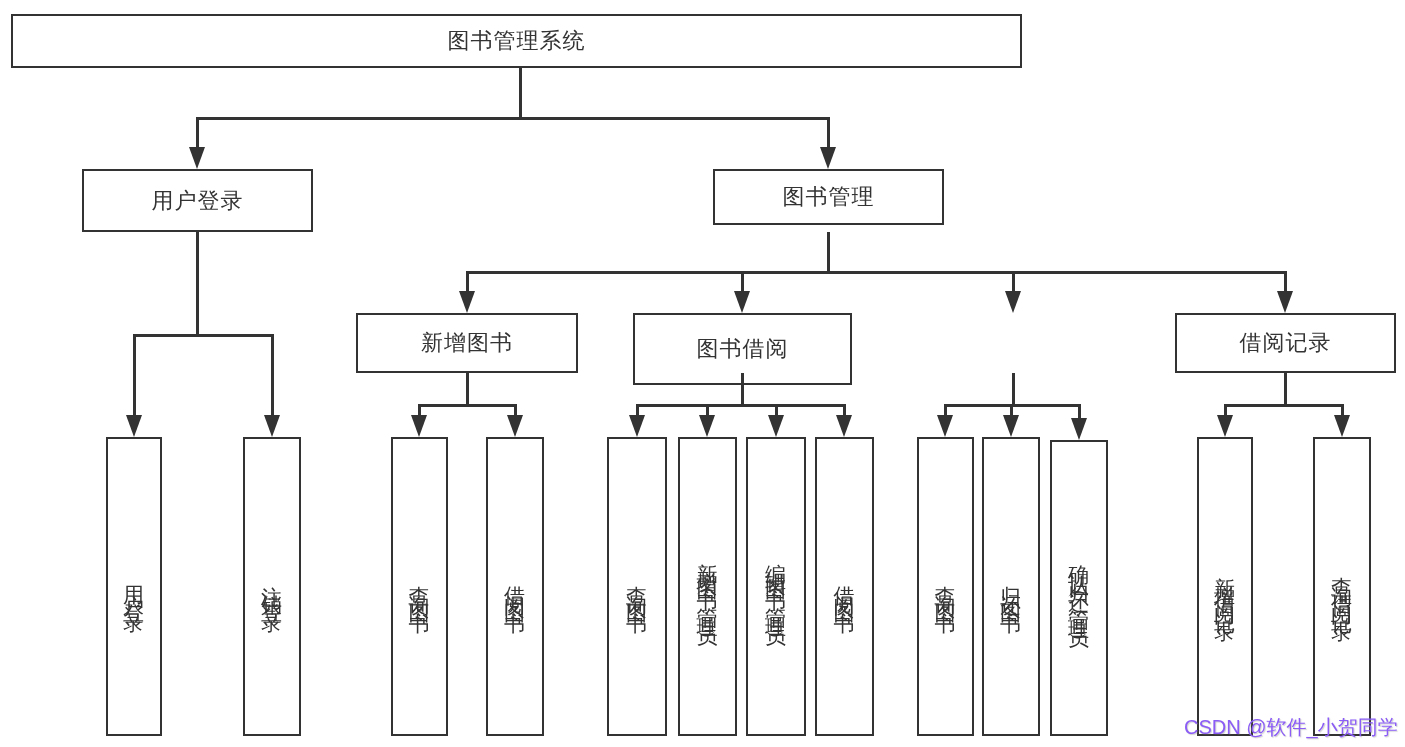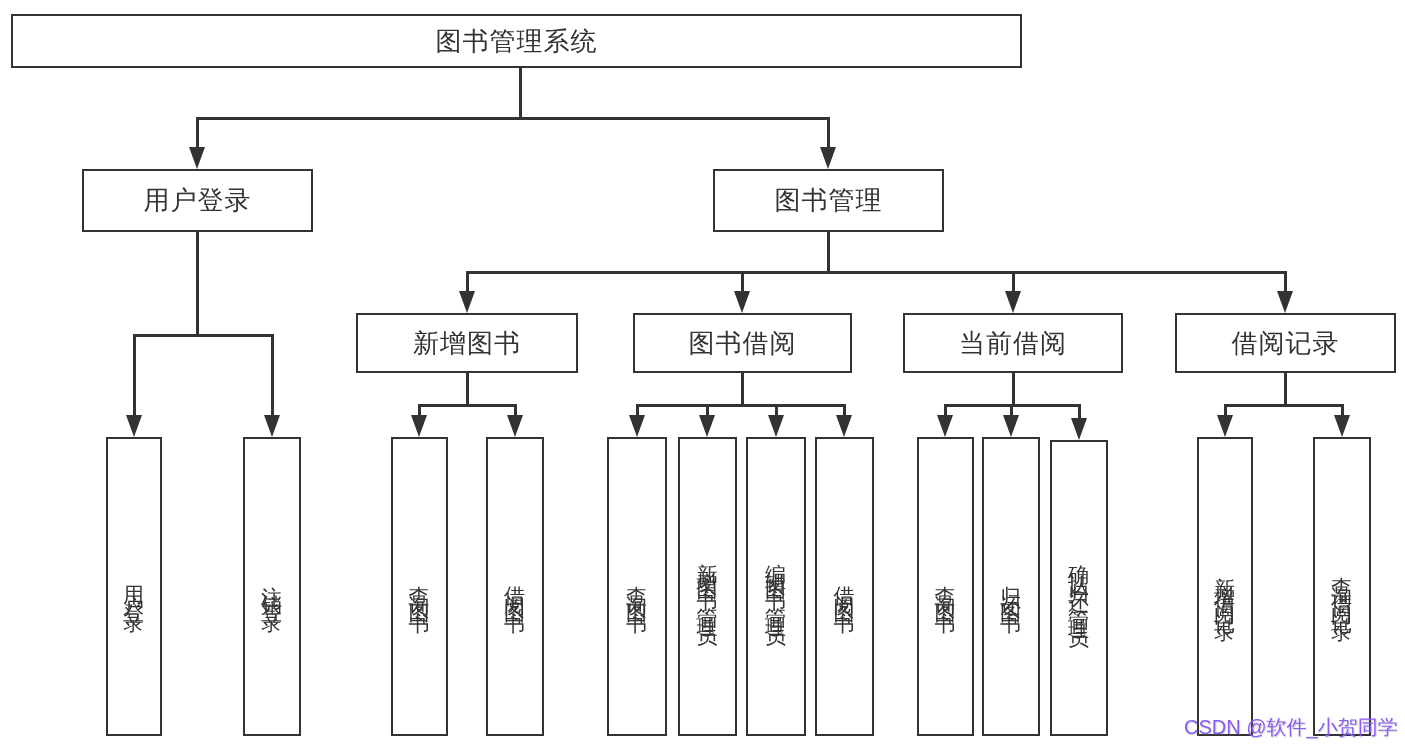--- a/index.html
+++ b/index.html
@@ -14,21 +14,21 @@
   }
   .box {
     position: absolute;
     box-sizing: border-box;
     border: 2.5px solid #333333;
     background: #ffffff;
     display: flex;
     align-items: center;
     justify-content: center;
   }
-  .hbox { font-size: 26px; letter-spacing: 1px; white-space: nowrap; }
+  .hbox { font-size: 22px; letter-spacing: 1px; white-space: nowrap; }
   .vbox span {
     writing-mode: vertical-rl;
     text-orientation: mixed;
     font-size: 21px;
     letter-spacing: 9px;
     line-height: 1;
     white-space: nowrap;
   }
   .hl { position: absolute; height: 2.5px; background: #333333; }
   .vl { position: absolute; width: 2.5px; background: #333333; }
@@ -55,35 +55,32 @@
 <div id="canvas">
 
   <div class="box hbox" style="left:11px;top:14px;width:1011px;height:54px">
     <span>图书管理系统</span>
   </div>
 
   <div class="box hbox" style="left:82px;top:169px;width:231px;height:63px">
     <span>用户登录</span>
   </div>
 
-  <div class="box hbox" style="left:713px;top:169px;width:231px;height:63px">
+  <div class="box hbox" style="left:713px;top:169px;width:231px;height:56px">
     <span>图书管理</span>
   </div>
 
   <div class="box hbox" style="left:356px;top:313px;width:222px;height:60px">
     <span>新增图书</span>
   </div>
 
-  <div class="box hbox" style="left:633px;top:313px;width:219px;height:60px">
+  <div class="box hbox" style="left:633px;top:313px;width:219px;height:72px">
     <span>图书借阅</span>
   </div>
 
-  <div class="box hbox" style="left:903px;top:313px;width:220px;height:60px">
-    <span>当前借阅</span>
-  </div>
 
   <div class="box hbox" style="left:1175px;top:313px;width:221px;height:60px">
     <span>借阅记录</span>
   </div>
 
   <div class="box vbox" style="left:106px;top:437px;width:56px;height:299px">
     <span>用户登录</span>
   </div>
   <div class="box vbox" style="left:243px;top:437px;width:58px;height:299px">
     <span>注销登录</span>

